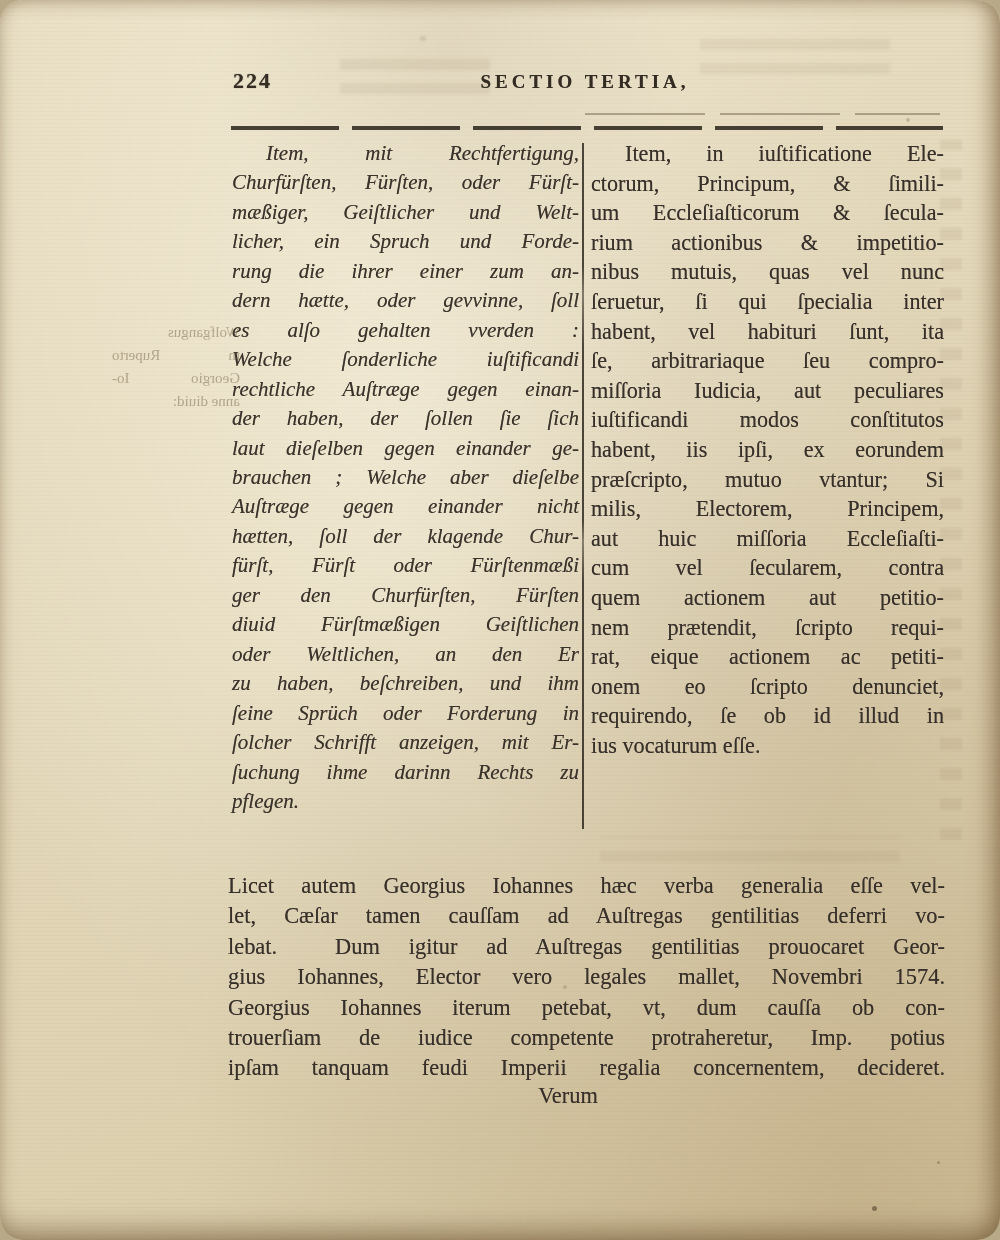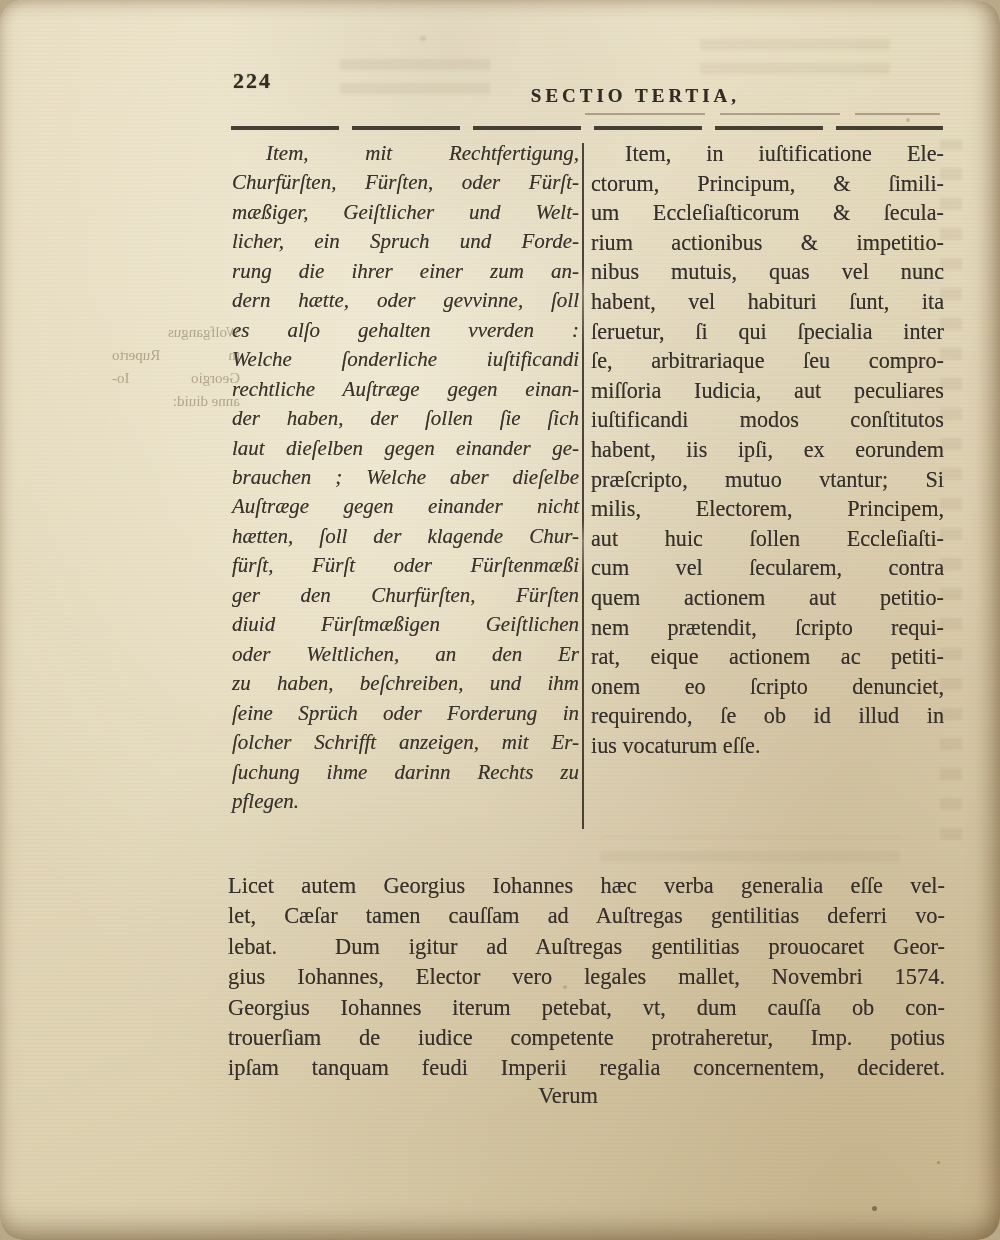--- a/index.html
+++ b/index.html
@@ -22,22 +22,22 @@
     border-radius: 23px;
   }
   
   .folio{
     position:absolute;left:233px;top:68px;
     font-size:22px;font-weight:700;letter-spacing:2px;
     color:#332c22;
     text-shadow:0 0 1px rgba(51,44,34,0.6);
   }
   .running-head{
-    position:absolute;left:430px;top:85px;width:310px;
-    text-align:right;font-size:19px;letter-spacing:4px;
+    position:absolute;left:430px;top:71px;width:310px;
+    text-align:center;font-size:19px;letter-spacing:4px;
     color:#332c22;font-weight:600;
     text-shadow:0 0 0.5px rgba(51,44,34,0.55);
   }
   .header-rule{
     position:absolute;left:231px;top:126px;width:712px;height:3.5px;
     background:repeating-linear-gradient(90deg,#2f2920 0 108px, rgba(0,0,0,0) 108px 121px);
     opacity:0.88;
   }
   .ghost-rule{
     position:absolute;left:585px;top:113px;width:355px;height:2px;
@@ -159,29 +159,29 @@
         <div class="line">ſuchung ihme darinn Rechts zu</div>
         <div class="line">pflegen.</div>
       </div>
     <div class="column-divider"></div>
     <div class="col col-latin lines flush-last indent-first">
         <div class="line">Item, in iuſtificatione Ele-</div>
         <div class="line">ctorum, Principum, &amp; ſimili-</div>
         <div class="line">um Eccleſiaſticorum &amp; ſecula-</div>
         <div class="line">rium actionibus &amp; impetitio-</div>
         <div class="line">nibus mutuis, quas vel nunc</div>
+        <div class="line">ſeruetur, ſi qui ſpecialia inter</div>
         <div class="line">habent, vel habituri ſunt, ita</div>
-        <div class="line">ſeruetur, ſi qui ſpecialia inter</div>
         <div class="line">ſe, arbitrariaque ſeu compro-</div>
         <div class="line">miſſoria Iudicia, aut peculiares</div>
         <div class="line">iuſtificandi modos conſtitutos</div>
         <div class="line">habent, iis ipſi, ex eorundem</div>
         <div class="line">præſcripto, mutuo vtantur; Si</div>
         <div class="line">milis, Electorem, Principem,</div>
-        <div class="line">aut huic ſollen Eccleſiaſti-</div>
+        <div class="line">aut huic miſſoria Eccleſiaſti-</div>
         <div class="line">cum vel ſecularem, contra</div>
         <div class="line">quem actionem aut petitio-</div>
         <div class="line">nem prætendit, ſcripto requi-</div>
         <div class="line">rat, eique actionem ac petiti-</div>
         <div class="line">onem eo ſcripto denunciet,</div>
         <div class="line">requirendo, ſe ob id illud in</div>
         <div class="line">ius vocaturum eſſe.</div>
       </div>
   </div>
 

